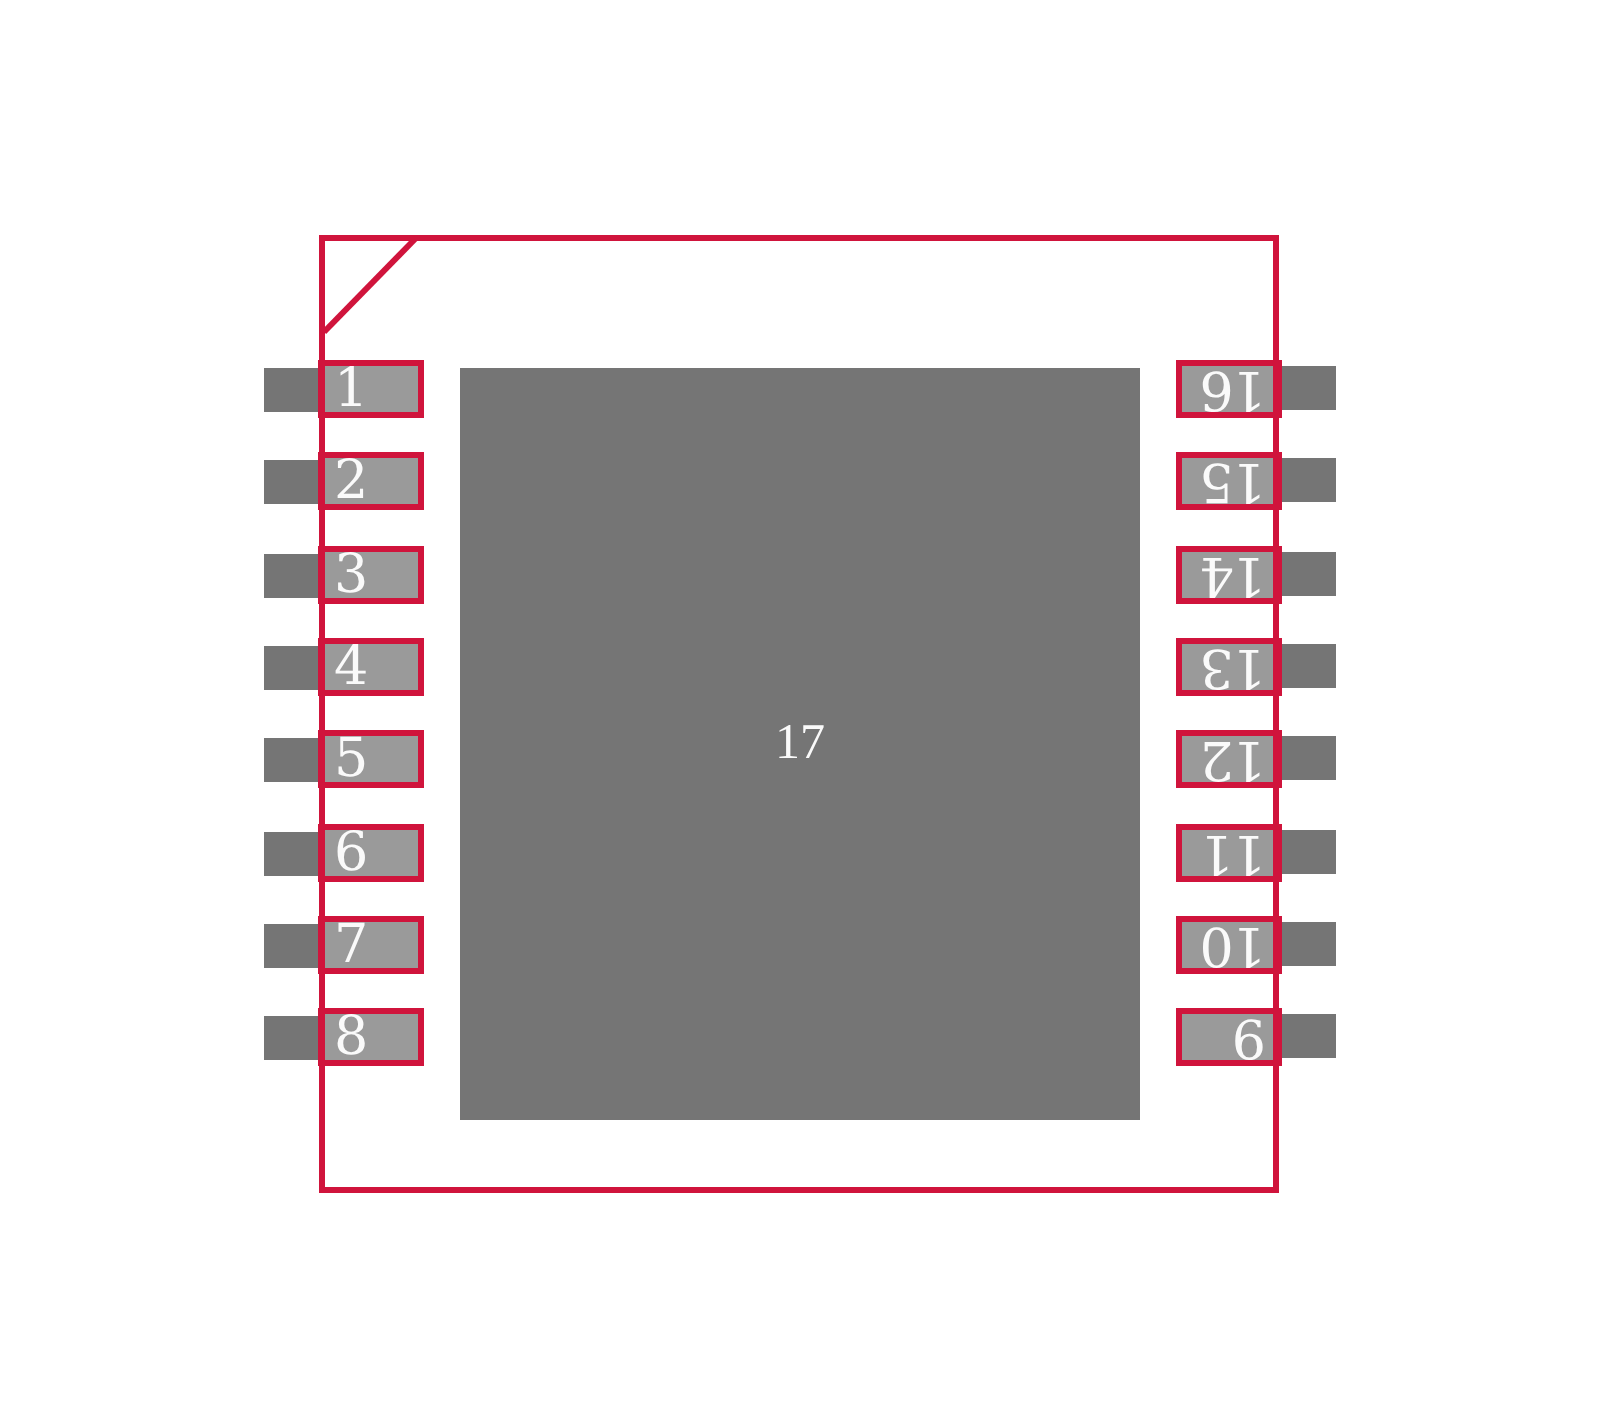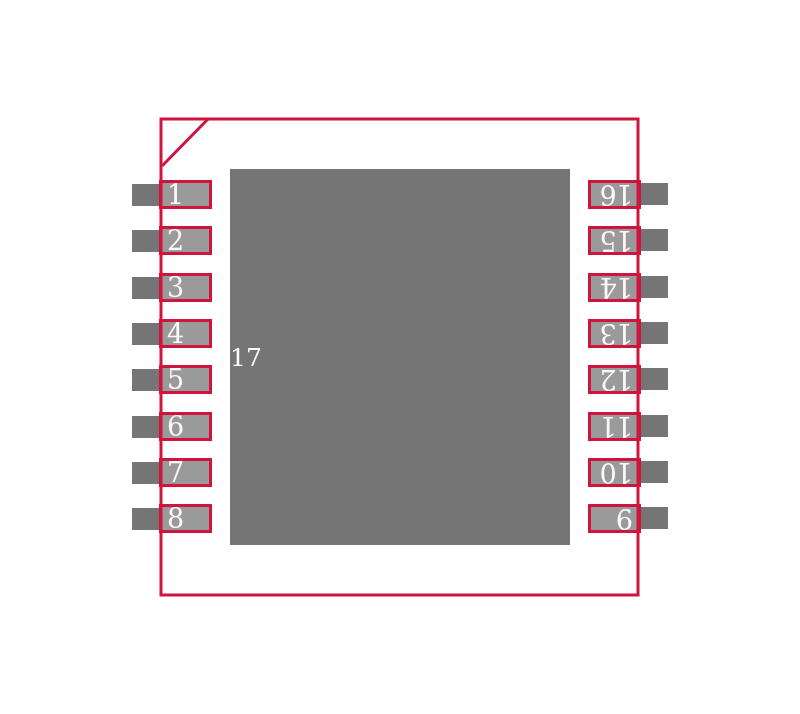--- a/index.html
+++ b/index.html
@@ -36,23 +36,23 @@
     color:var(--number-white);
     font-size:27px;line-height:22px;letter-spacing:-1px;
     white-space:nowrap;
   }
   .pin.right{left:588px;}
   .pin.flipped{transform:rotate(180deg);}
   .row-0{top:180px}.row-1{top:226px}.row-2{top:273px}.row-3{top:319px}
   .row-4{top:365px}.row-5{top:412px}.row-6{top:458px}.row-7{top:504px}
   
   .center-pad{
-    position:absolute;left:230px;top:169px;width:340px;height:376px;
+    position:absolute;left:230px;top:184px;width:340px;height:376px;
     background:var(--copper-gray);
-    display:flex;align-items:center;justify-content:flex-start;
+    display:flex;align-items:center;justify-content:center;font-family:Liberation Serif, serif;
   }
   .center-pad .num{
     color:var(--number-white);font-size:25px;letter-spacing:0px;
   }
   
   svg.outline{position:absolute;left:0;top:0;pointer-events:none;}
   svg.outline .stroke{stroke:var(--outline-red);stroke-width:3;fill:none;}
 </style>
 </head>
 <body>

